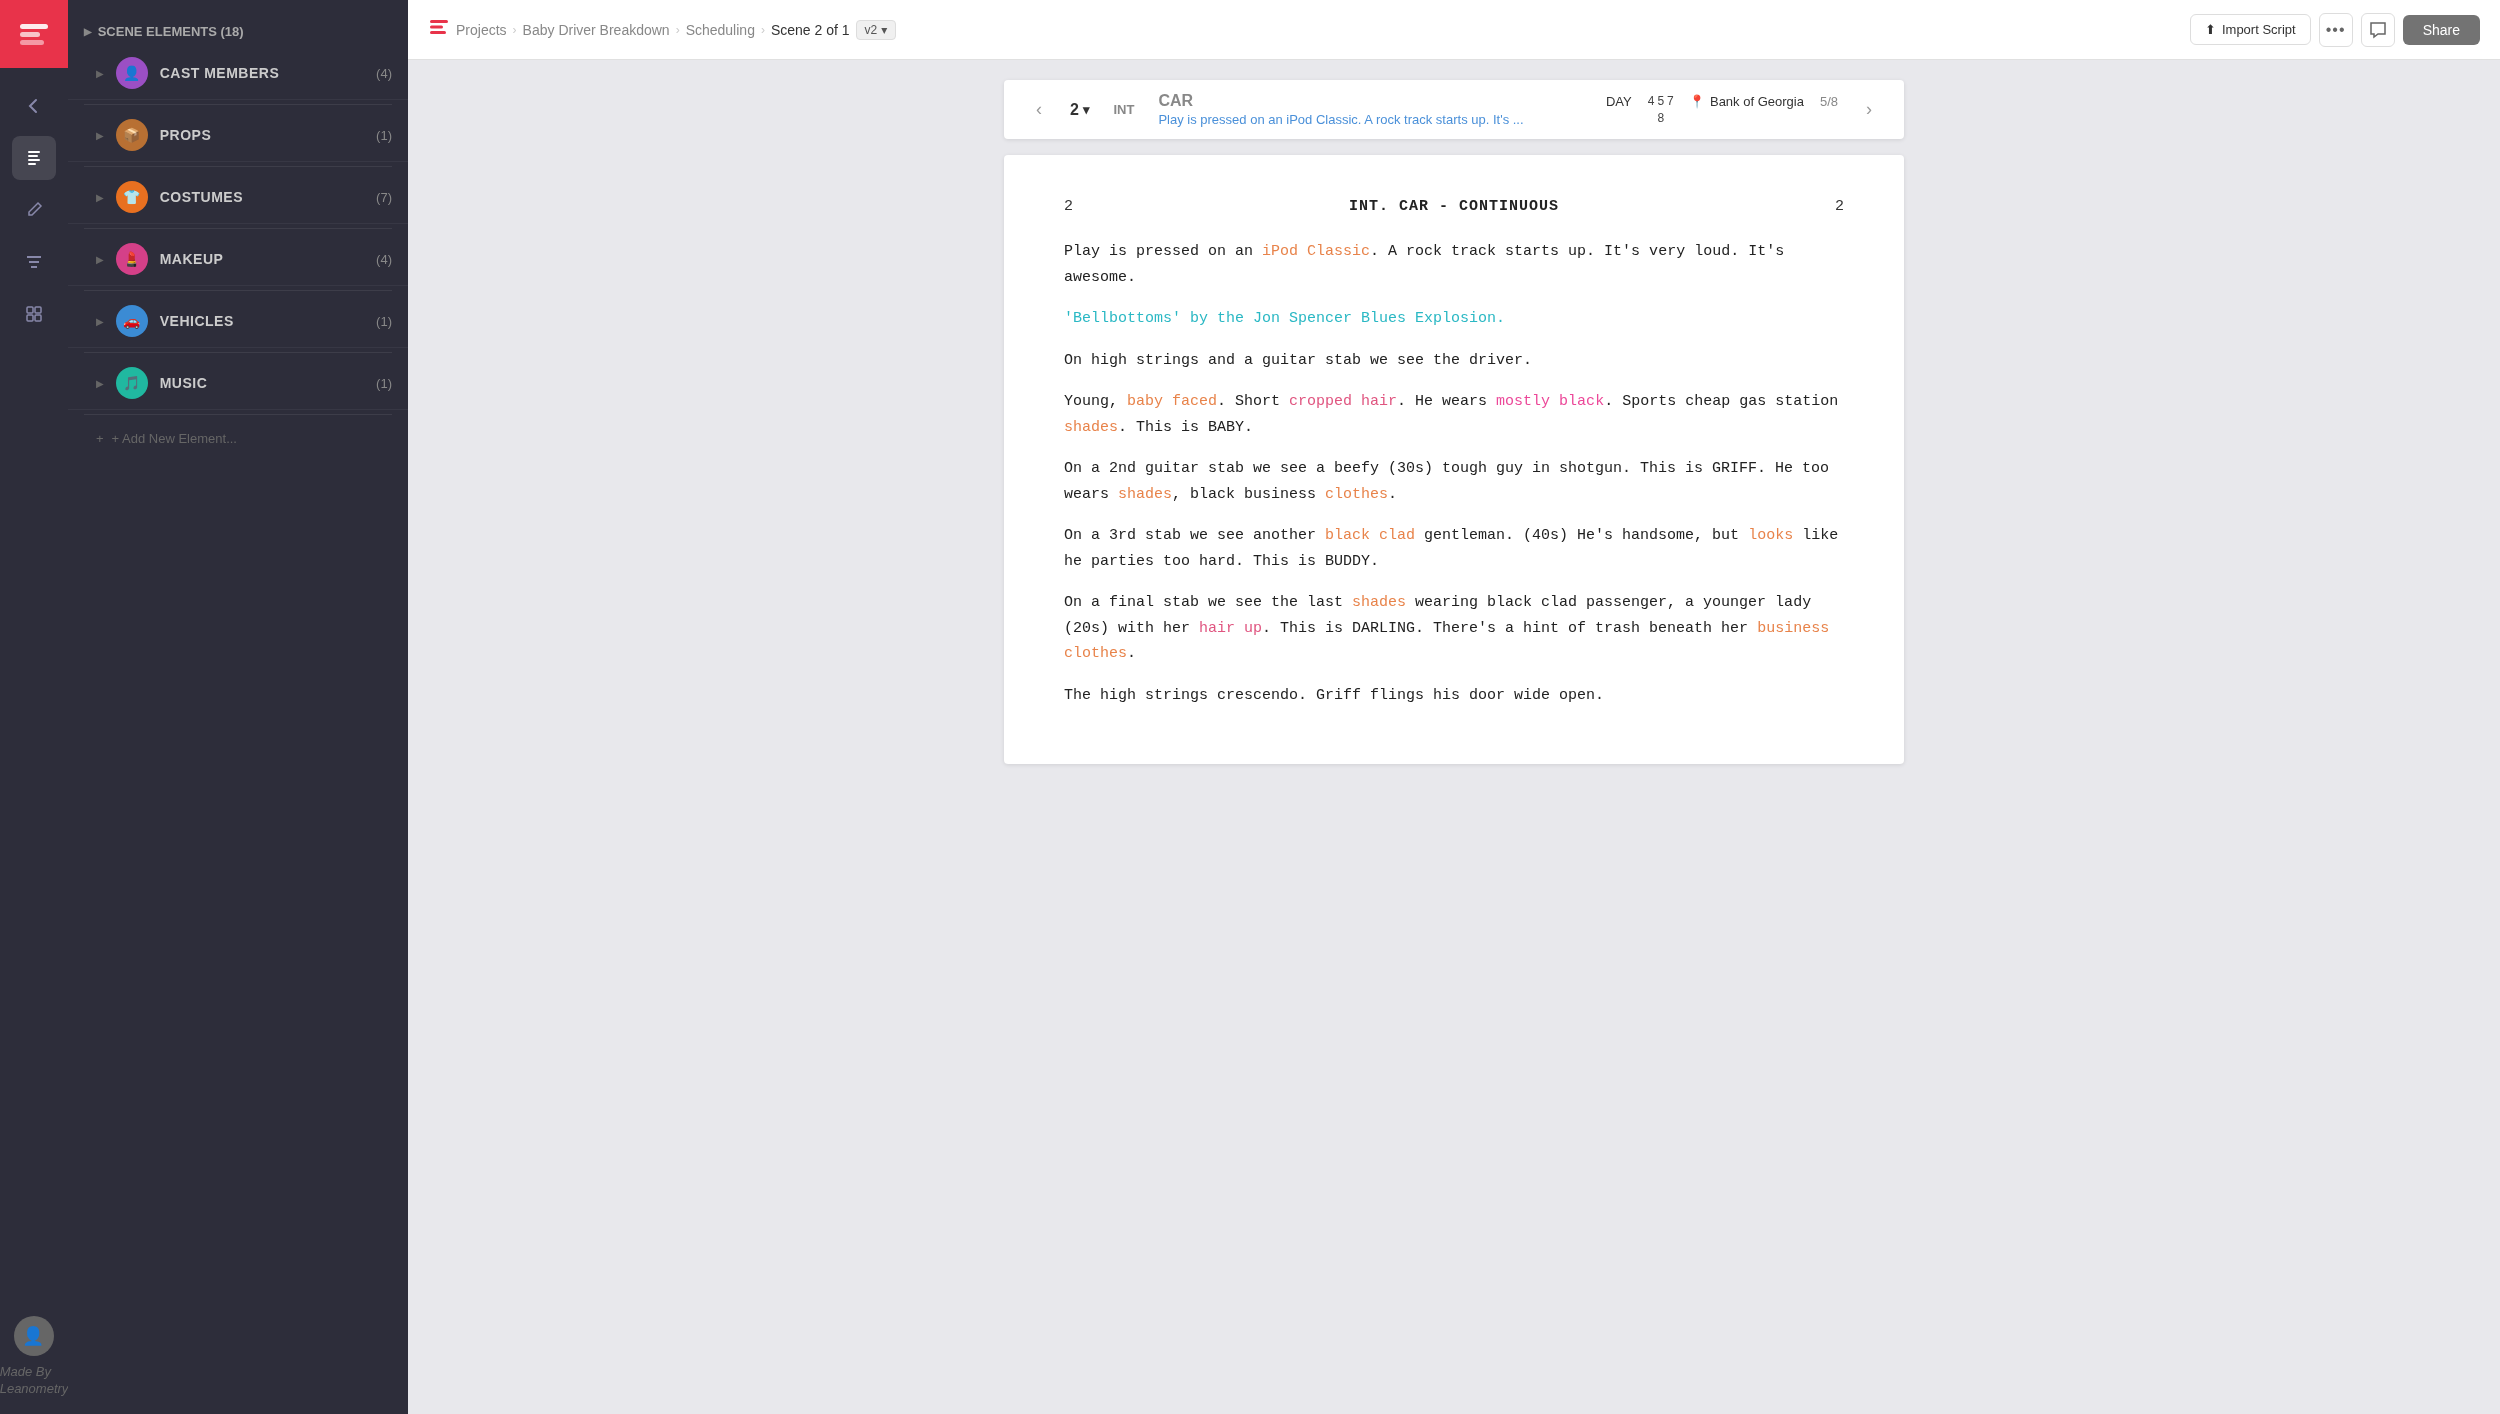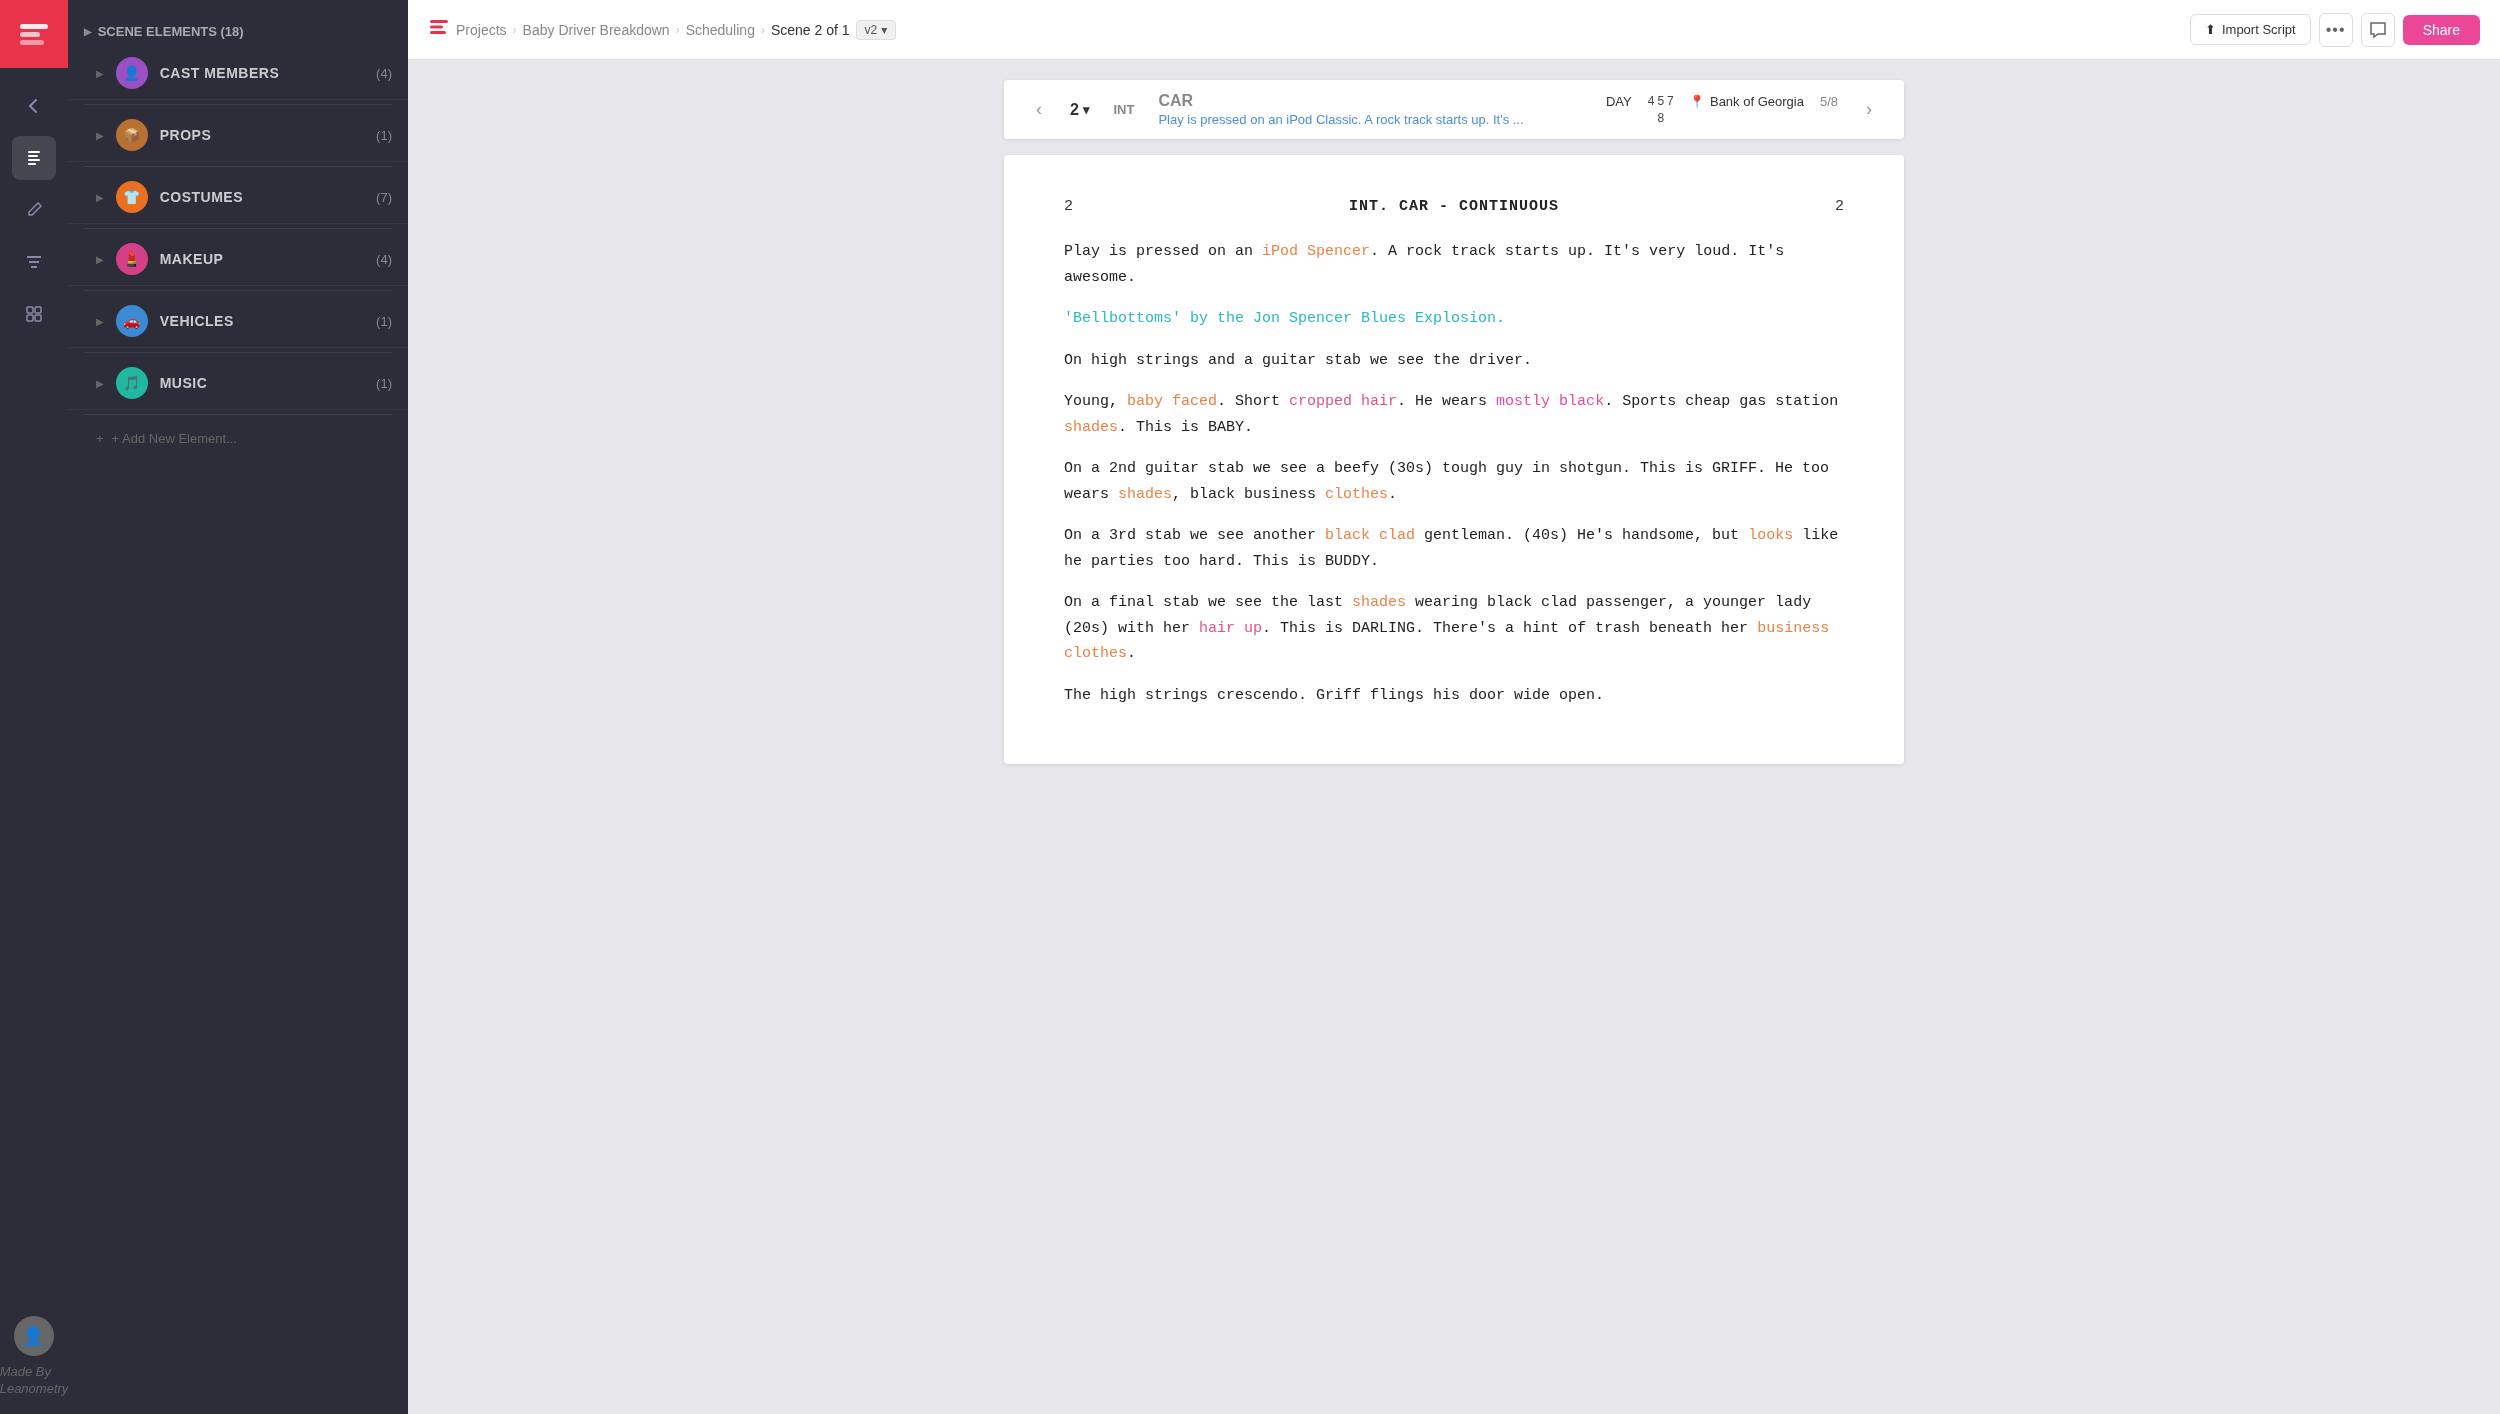--- a/index.html
+++ b/index.html
@@ -212,21 +212,21 @@
       border: 1px solid #ddd;
       background: #fff;
       border-radius: 6px;
       display: flex;
       align-items: center;
       justify-content: center;
       cursor: pointer;
       color: #666;
     }
     .btn-share {
-      background: #ec4899;
+      background: #737373;
       color: #fff;
       border: none;
       border-radius: 6px;
       padding: 7px 20px;
       font-size: 14px;
       font-weight: 500;
       cursor: pointer;
     }
 
     
@@ -548,21 +548,21 @@
 
     <div class="script-card">
       <div class="scene-line">
         <span class="scene-line-num">2</span>
         <span class="scene-line-heading">INT. CAR - CONTINUOUS</span>
         <span class="scene-line-num" style="text-align:right;">2</span>
       </div>
 
       <div id="script-paragraphs">
 
-      <p class="script-para"><span>Play is pressed on an </span><span style="color: rgb(232, 131, 74);">iPod Spencer</span><span>. A rock track starts up. It's very loud. It's awesome.</span></p>
+      <p class="script-para"><span>Play is pressed on an </span><span style="color: rgb(232, 131, 74);">iPod Classic</span><span>. A rock track starts up. It's very loud. It's awesome.</span></p>
           <p class="script-para"><span style="color: rgb(42, 184, 196);">'Bellbottoms' by the Jon Spencer Blues Explosion.</span></p>
           <p class="script-para"><span>On high strings and a guitar stab we see the driver.</span></p>
           <p class="script-para"><span>Young, </span><span style="color: rgb(232, 131, 74);">baby faced</span><span>. Short </span><span style="color: rgb(224, 85, 128);">cropped hair</span><span>. He wears </span><span style="color: #ec4899;">mostly black</span><span>. Sports cheap gas station </span><span style="color: rgb(232, 131, 74);">shades</span><span>. This is BABY.</span></p>
           <p class="script-para"><span>On a 2nd guitar stab we see a beefy (30s) tough guy in shotgun. This is GRIFF. He too wears </span><span style="color: rgb(232, 131, 74);">shades</span><span>, black business </span><span style="color: rgb(232, 131, 74);">clothes</span><span>.</span></p>
           <p class="script-para"><span>On a 3rd stab we see another </span><span style="color: rgb(232, 131, 74);">black clad</span><span> gentleman. (40s) He's handsome, but </span><span style="color: rgb(232, 131, 74);">looks</span><span> like he parties too hard. This is BUDDY.</span></p>
           <p class="script-para"><span>On a final stab we see the last </span><span style="color: rgb(232, 131, 74);">shades</span><span> wearing black clad passenger, a younger lady (20s) with her </span><span style="color: rgb(224, 85, 128);">hair up</span><span>. This is DARLING. There's a hint of trash beneath her </span><span style="color: rgb(232, 131, 74);">business clothes</span><span>.</span></p>
           <p class="script-para"><span>The high strings crescendo. Griff flings his door wide open.</span></p>
         </div>
     </div>
 

